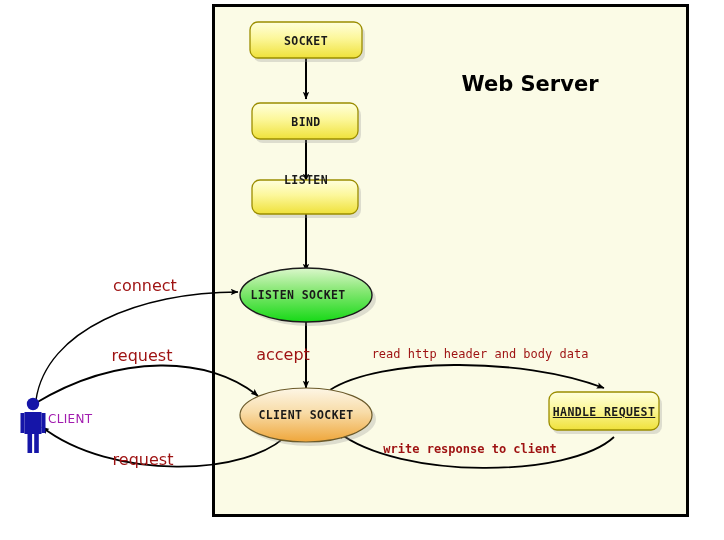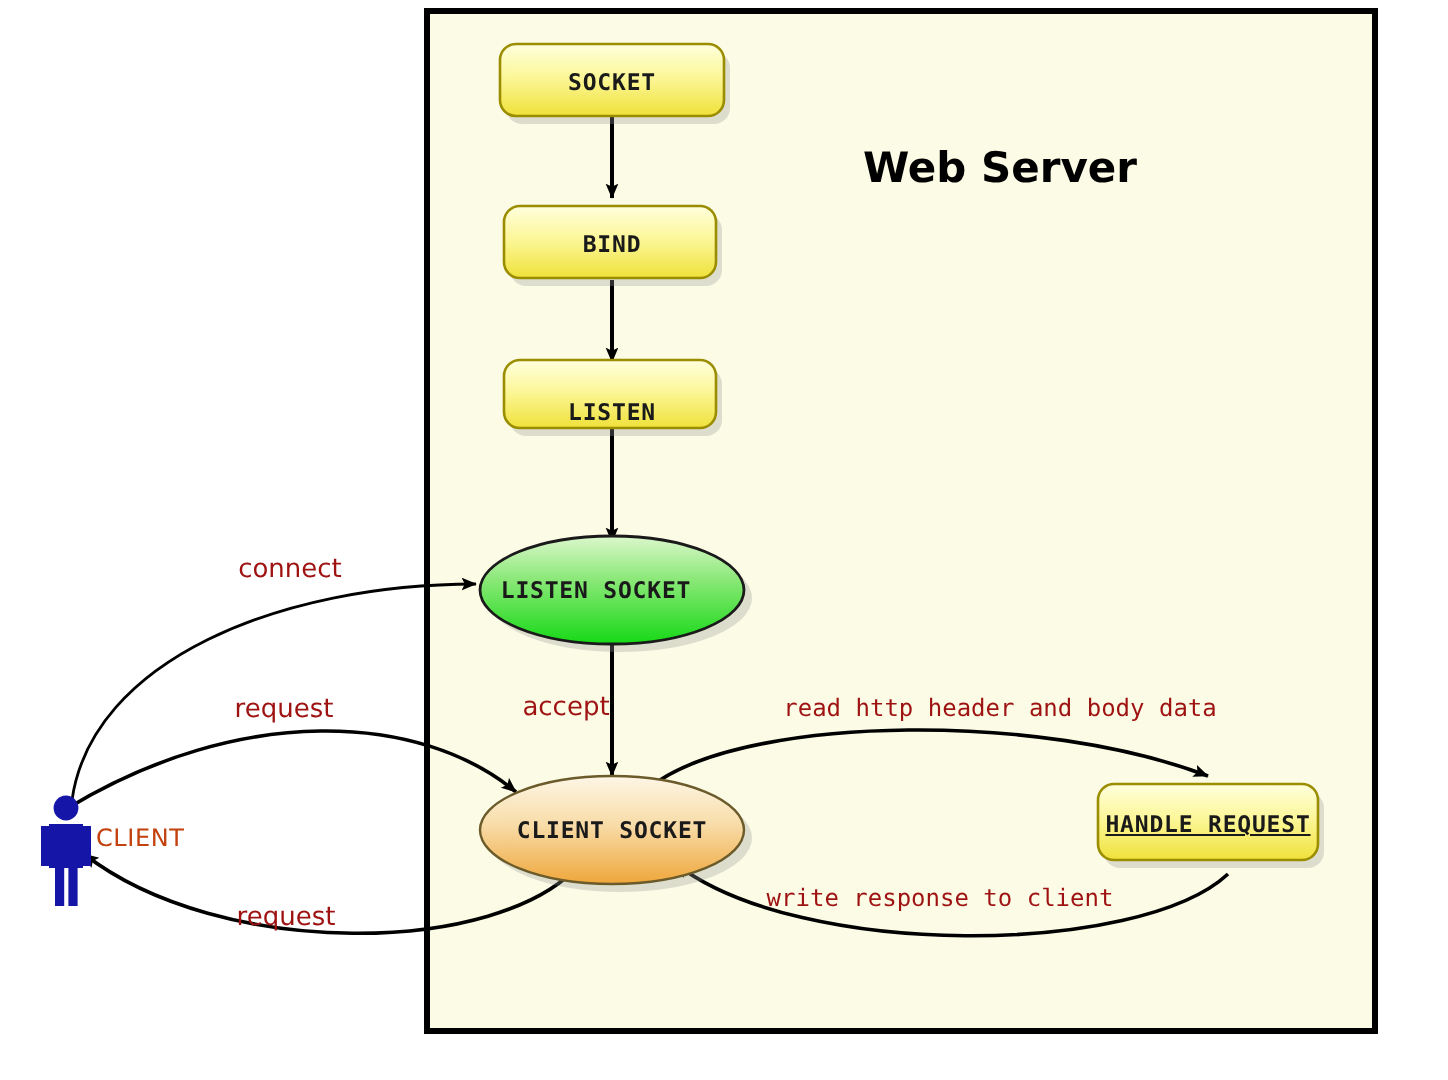--- a/index.html
+++ b/index.html
@@ -43,33 +43,33 @@
     transform: translate(-50%, -50%);
   }
   .edge-label {
     font-family: "DejaVu Sans Mono", monospace;
     font-size: 12px;
     color: #9e1212;
     transform: translate(-50%, -50%);
   }
   .edge-label.sans {
     font-family: "DejaVu Sans", sans-serif;
-    font-size: 13px;
+    font-size: 16px;
   }
   .frame-title {
     font-family: "DejaVu Sans", sans-serif;
     font-size: 21px;
     font-weight: bold;
     color: #000000;
     transform: translate(-50%, -50%);
   }
   .actor-label {
     font-family: "DejaVu Sans", sans-serif;
     font-size: 12px;
-    color: #c2410c;
+    color: #a21caf;
     letter-spacing: 0.3px;
     transform: translate(0, -50%);
   }
 </style>
 </head>
 <body>
 
 <div id="diagram-root">
 
   <svg class="canvas" viewBox="0 0 724 540" xmlns="http://www.w3.org/2000/svg">
@@ -159,32 +159,32 @@
     <g>
       <circle cx="33" cy="404" r="6.2" fill="#1515A8"></circle>
       <rect x="24.5" y="412" width="17" height="22" fill="#1515A8"></rect>
       <rect x="27.5" y="432" width="4.6" height="21" fill="#1515A8"></rect>
       <rect x="34.2" y="432" width="4.6" height="21" fill="#1515A8"></rect>
       <rect x="20.5" y="413" width="4" height="20" fill="#1515A8"></rect>
       <rect x="41.5" y="413" width="4" height="20" fill="#1515A8"></rect>
     </g>
   </svg>
 
-  <div class="lbl frame-title" style="left:500px; top:84px;">Web Server</div>
+  <div class="lbl frame-title" style="left:530px; top:84px;">Web Server</div>
 
   <div class="lbl node-label" style="left:306px; top:41px;">SOCKET</div>
   <div class="lbl node-label" style="left:306px; top:122px;">BIND</div>
-  <div class="lbl node-label" style="left:306px; top:206px;">LISTEN</div>
+  <div class="lbl node-label" style="left:306px; top:180px;">LISTEN</div>
   <div class="lbl node-label" style="left:298px; top:295px;">LISTEN SOCKET</div>
   <div class="lbl node-label" style="left:306px; top:415px;">CLIENT SOCKET</div>
   <div class="lbl node-label" style="left:604px; top:412px;text-decoration:underline;">HANDLE REQUEST</div>
 
   <div class="lbl actor-label" style="left:48px; top:419px;">CLIENT</div>
 
   <div class="lbl edge-label sans" style="left:145px; top:285px;">connect</div>
   <div class="lbl edge-label sans" style="left:142px; top:355px;">request</div>
   <div class="lbl edge-label sans" style="left:143px; top:459px;">request</div>
   <div class="lbl edge-label sans" style="left:283px; top:354px;">accept</div>
 
-  <div class="lbl edge-label" style="left:500px; top:354px;">read http header and body data</div>
-  <div class="lbl edge-label" style="left:470px; top:449px;">write response to client</div>
+  <div class="lbl edge-label" style="left:480px; top:354px;">read http header and body data</div>
+  <div class="lbl edge-label" style="left:470px; top:449px;font-weight:bold;">write response to client</div>
 
 </div>
 
 </body></html>

